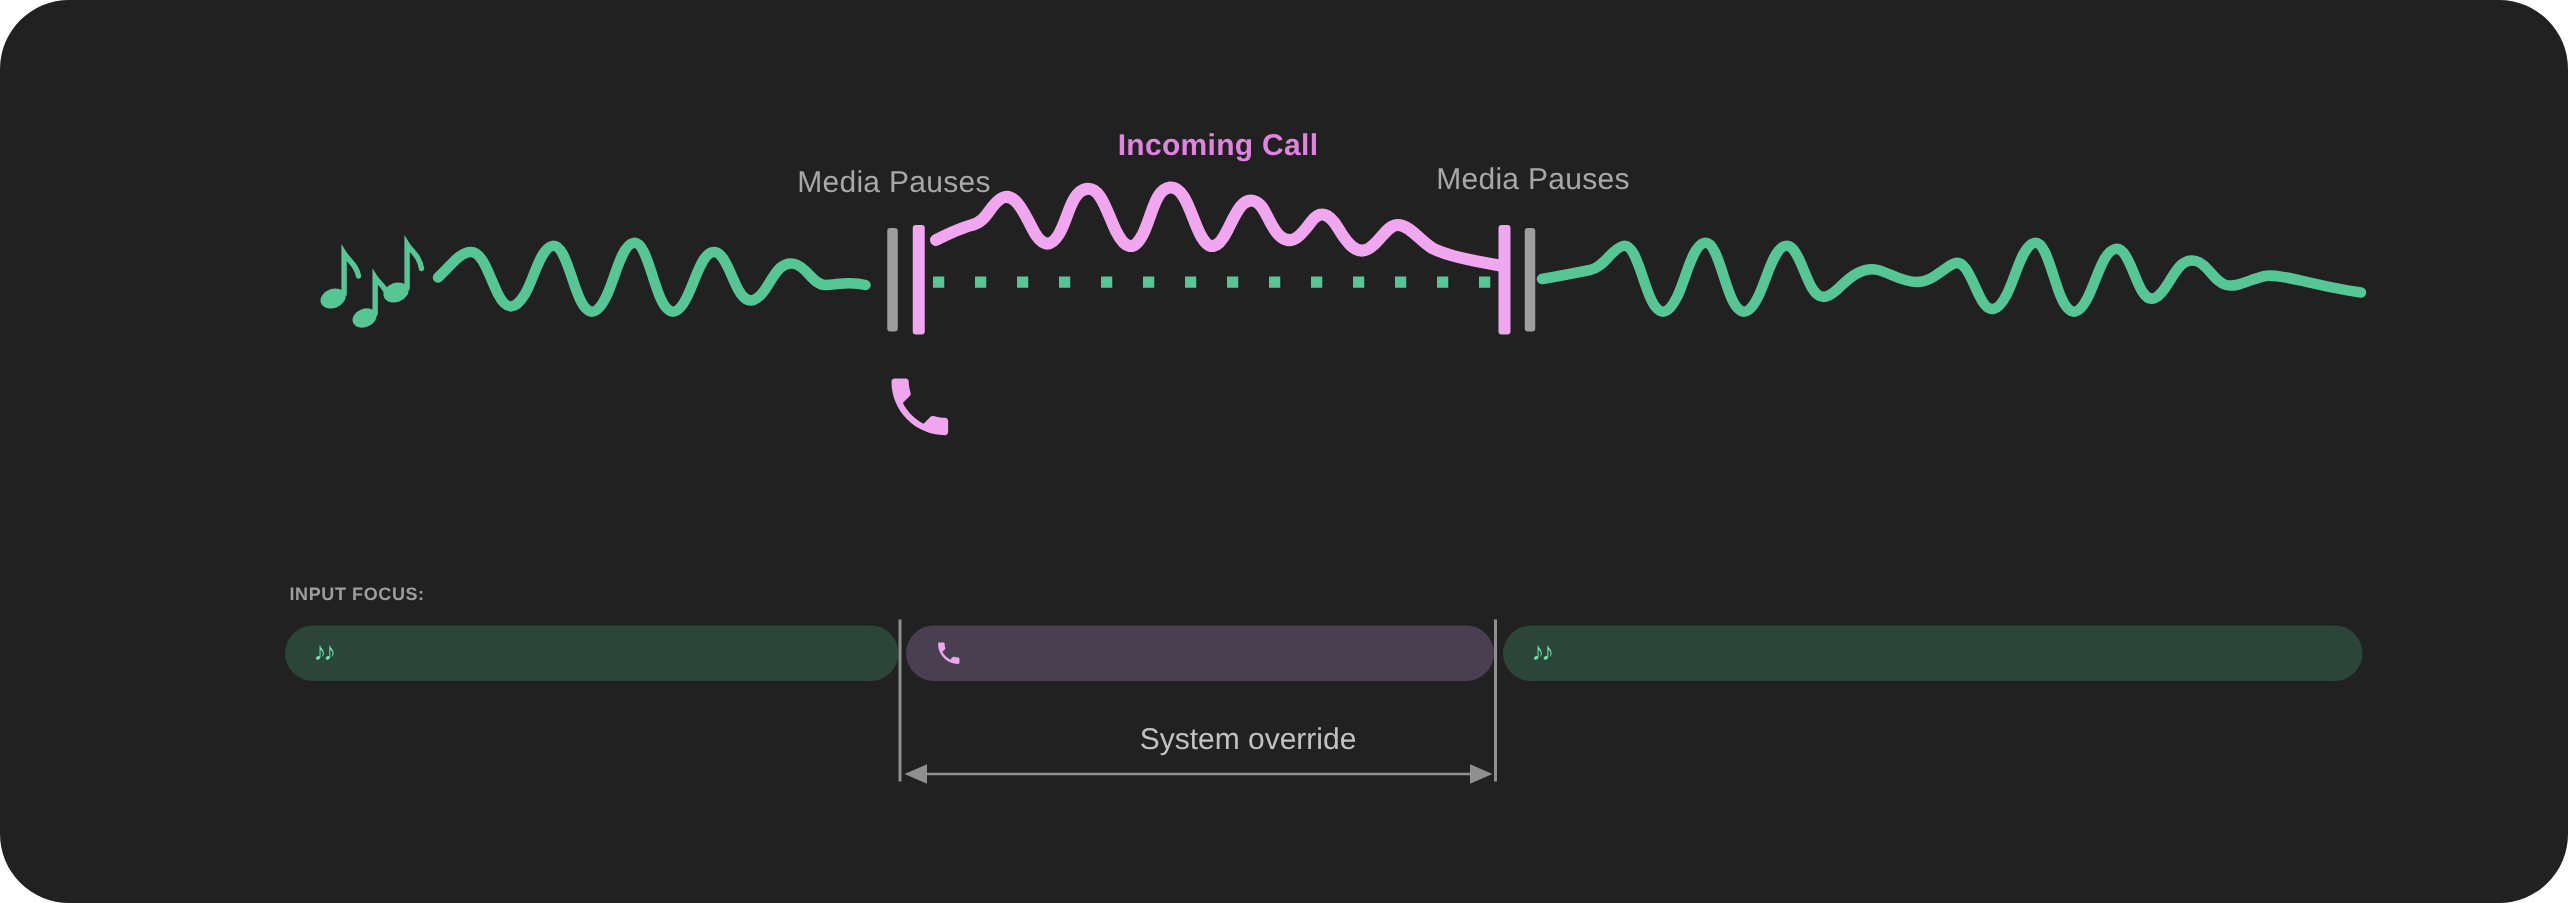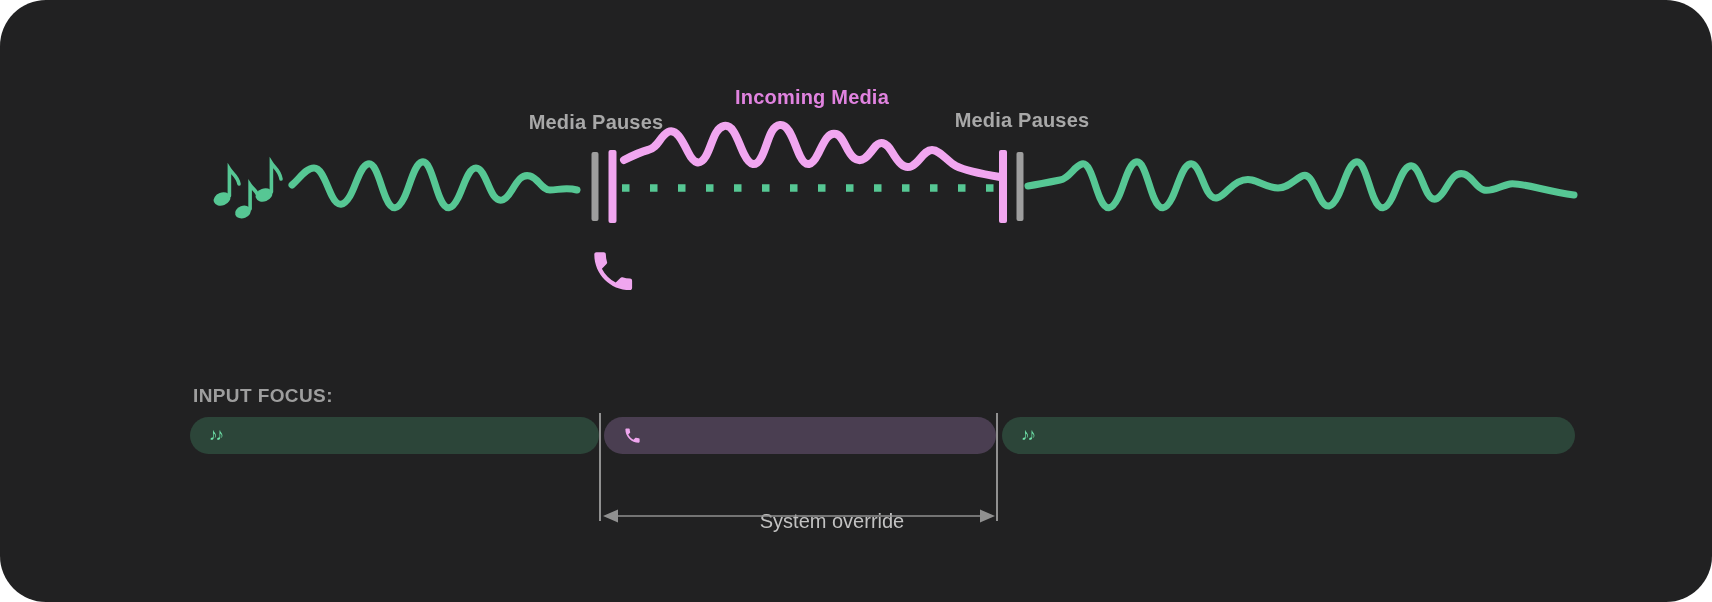--- a/index.html
+++ b/index.html
@@ -13,37 +13,37 @@
   .card{
     position:absolute;left:0;top:0;
     width:1712px;height:602px;
     background:var(--card,#212122);
     border-radius:46px;
     overflow:hidden;
   }
   .svg-layer{position:absolute;left:0;top:0;pointer-events:none;}
   .toplabel{
     position:absolute;width:220px;text-align:center;
-    font-size:20px;line-height:24px;font-weight:700;
+    font-size:20px;line-height:24px;font-weight:400;
     color:var(--label-gray,#a8a8a8);
     letter-spacing:.2px;
   }
   .toplabel.pink{color:var(--incoming-call-text,#e183e0);font-weight:700;}
   .wave{fill:none;stroke-linecap:round;stroke-linejoin:round;}
   .wave.green{stroke:var(--media-green,#56c794);stroke-width:7;}
   .wave.pink{stroke:var(--call-pink,#f1a6f0);stroke-width:8;}
   .dots{fill:none;stroke:var(--media-green,#56c794);stroke-width:7.5;stroke-dasharray:7.5 20.5;}
   .marker-gray{fill:var(--marker-gray,#9e9e9e);}
   .marker-pink{fill:var(--call-pink,#f1a6f0);}
   .note-shape{fill:var(--media-green,#56c794);}
   .note-stroke{fill:none;stroke:var(--media-green,#56c794);stroke-width:3.6;stroke-linecap:round;}
   .phone-fill{fill:var(--call-pink-icon,#f0a6ef);}
   .input-focus-heading{
     position:absolute;left:193px;top:387px;
-    font-size:19px;line-height:18px;font-weight:700;
+    font-size:12px;line-height:18px;font-weight:700;
     letter-spacing:.4px;
     color:var(--heading-gray,#9e9e9e);
   }
   .segment{
     position:absolute;top:417px;height:37px;
     border-radius:18.5px;
     display:flex;align-items:center;
     padding-left:19px;box-sizing:border-box;
   }
   .segment.media{background:var(--segment-green,#2c4539);}
@@ -54,34 +54,33 @@
     transform:translateY(-1px);
   }
   .vline{
     position:absolute;top:413px;width:2px;height:108px;
     background:var(--line-gray,#909090);
   }
   .override-label{
     position:absolute;left:600px;top:481px;width:464px;
     text-align:center;font-size:20px;line-height:24px;
     color:var(--annotation-gray,#c2c2c2);
-    margin-top:28px;
   }
   .arrow-svg{position:absolute;left:598px;top:503px;}
   .arrow-line{stroke:var(--line-gray,#909090);stroke-width:1.6;}
   .arrow-head{fill:var(--line-gray,#909090);}
 </style>
 </head>
 <body>
 
 <div class="card">
 
   <div class="toplabel" style="left:486px;top:110px;">Media Pauses</div>
 
-  <div class="toplabel pink" style="left:702px;top:85px;">Incoming Media</div>
+  <div class="toplabel pink" style="left:702px;top:85px;">Incoming Call</div>
 
   <div class="toplabel" style="left:912px;top:108px;">Media Pauses</div>
 
   <svg class="svg-layer" width="1712" height="340" viewBox="0 0 1712 340">
 
     <g>
       <g transform="translate(222,199)">
         <ellipse class="note-shape" rx="8.6" ry="6.4" transform="rotate(-21)"></ellipse>
         <path class="note-stroke" d="M7.4,-3 L7.4,-30 C10.5,-25 15.5,-23 17,-15"></path>
       </g>

